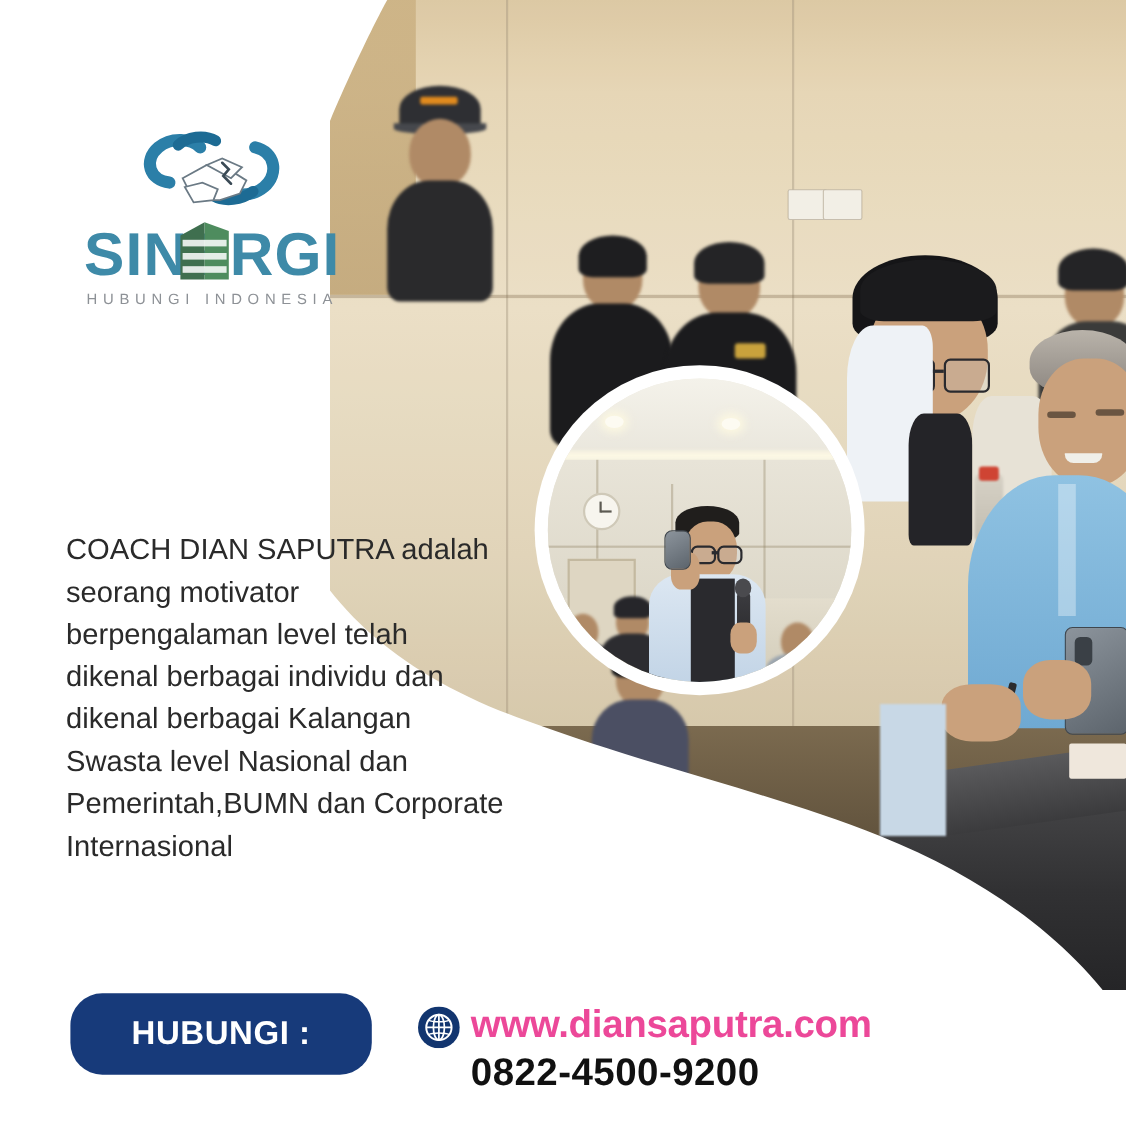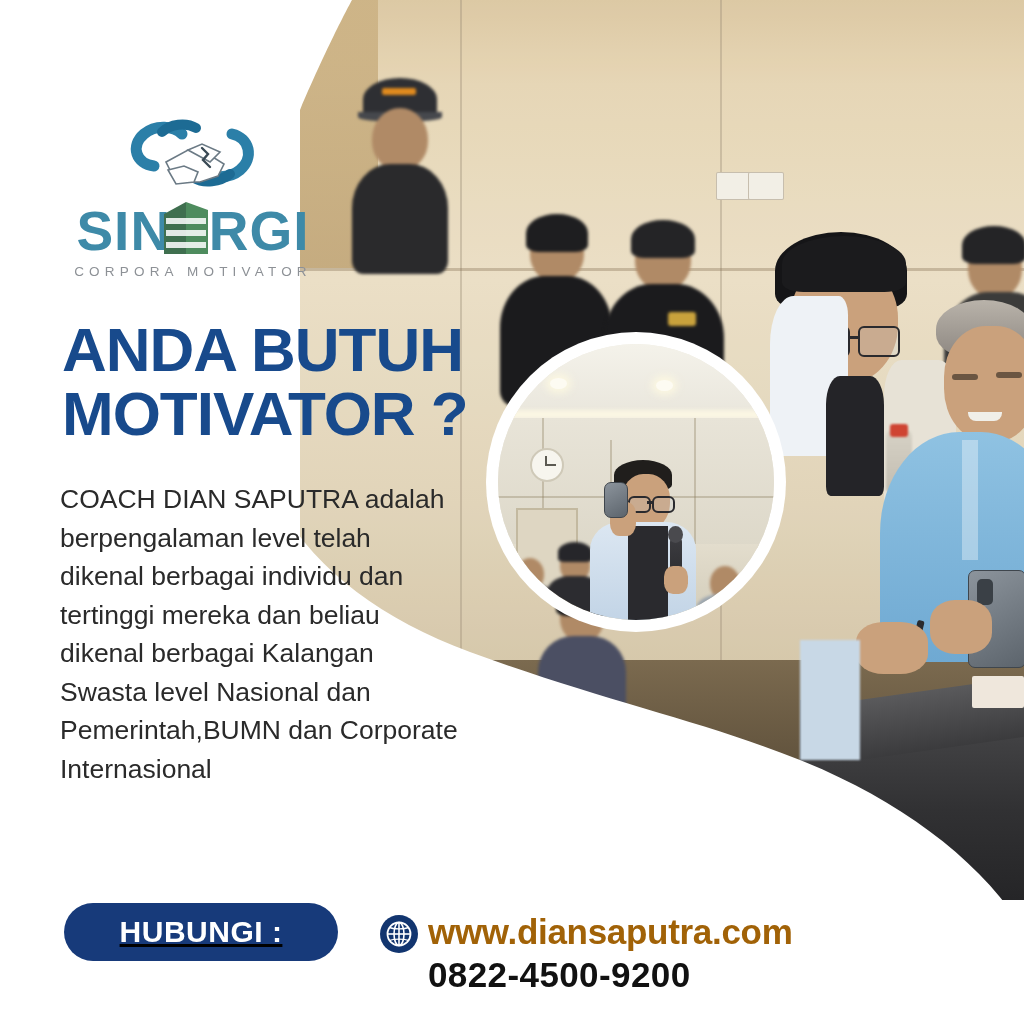--- a/index.html
+++ b/index.html
@@ -294,45 +294,44 @@
     line-height: 38.5px;
     color: #2a2a2a;
     font-weight: 400;
   }
   .body-copy .ln { display: block; white-space: nowrap; }
 
   
   .cta-pill {
     position: absolute;
     left: 64px; top: 903px;
-    width: 274px; height: 58px;
+    width: 274px; height: 74px;
     border-radius: 29px;
     background: #173a7a;
     display: flex;
     align-items: center;
     justify-content: center;
-    text-decoration: underline;
   }
   .cta-pill span {
     color: #ffffff;
     font-weight: 700;
     font-size: 30px;
     letter-spacing: .5px;
   }
   .globe-icon {
     position: absolute;
     left: 380px; top: 915px;
     width: 38px; height: 38px;
   }
   .contact-web {
     position: absolute;
     left: 428px; top: 912px;
     font-size: 35px;
     font-weight: 700;
-    color: #a16207;
+    color: #ec4899;
     letter-spacing: -.3px;
   }
   .contact-phone {
     position: absolute;
     left: 428px; top: 955px;
     font-size: 35px;
     font-weight: 700;
     color: #111111;
     letter-spacing: .4px;
   }
@@ -498,33 +497,29 @@
       <path d="M140,30 l6,6 l-5,6 l7,7" fill="none" stroke="#3a4a55" stroke-width="2.4" stroke-linecap="round"></path>
     </svg>
     <div class="logo-word">SINERGI</div>
     <svg style="position:absolute;left:94px;top:78px;" width="76" height="62" viewBox="0 0 76 62">
       <polygon points="8,58 8,18 30,6 30,58" fill="#3f6f4f"></polygon>
       <polygon points="30,58 30,6 52,14 52,58" fill="#4e8c5e"></polygon>
       <rect x="10" y="22" width="40" height="6" fill="#ffffff" opacity=".85"></rect>
       <rect x="10" y="34" width="40" height="6" fill="#ffffff" opacity=".85"></rect>
       <rect x="10" y="46" width="40" height="6" fill="#ffffff" opacity=".85"></rect>
     </svg>
-    <div class="logo-sub">CORPORA MOTIVATOR</div>
+    <div class="logo-sub">HUBUNGI INDONESIA</div>
   </div>
 
-  <div class="headline">
-    <span class="ln">ANDA BUTUH</span>
-    <span class="ln">MOTIVATOR ?</span>
-  </div>
 
   <div class="body-copy">
     <span class="ln">COACH DIAN SAPUTRA adalah</span>
+    <span class="ln">seorang motivator</span>
     <span class="ln">berpengalaman level telah</span>
     <span class="ln">dikenal berbagai individu dan</span>
-    <span class="ln">tertinggi mereka dan beliau</span>
     <span class="ln">dikenal berbagai Kalangan</span>
     <span class="ln">Swasta level Nasional dan</span>
     <span class="ln">Pemerintah,BUMN dan Corporate</span>
     <span class="ln">Internasional</span>
   </div>
 
   <div class="cta-pill">
     <span>HUBUNGI :</span>
   </div>
 

